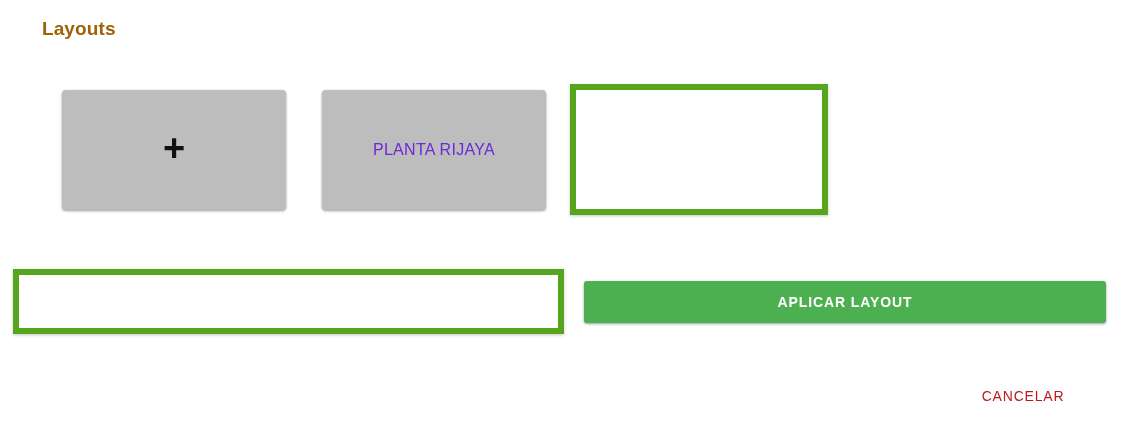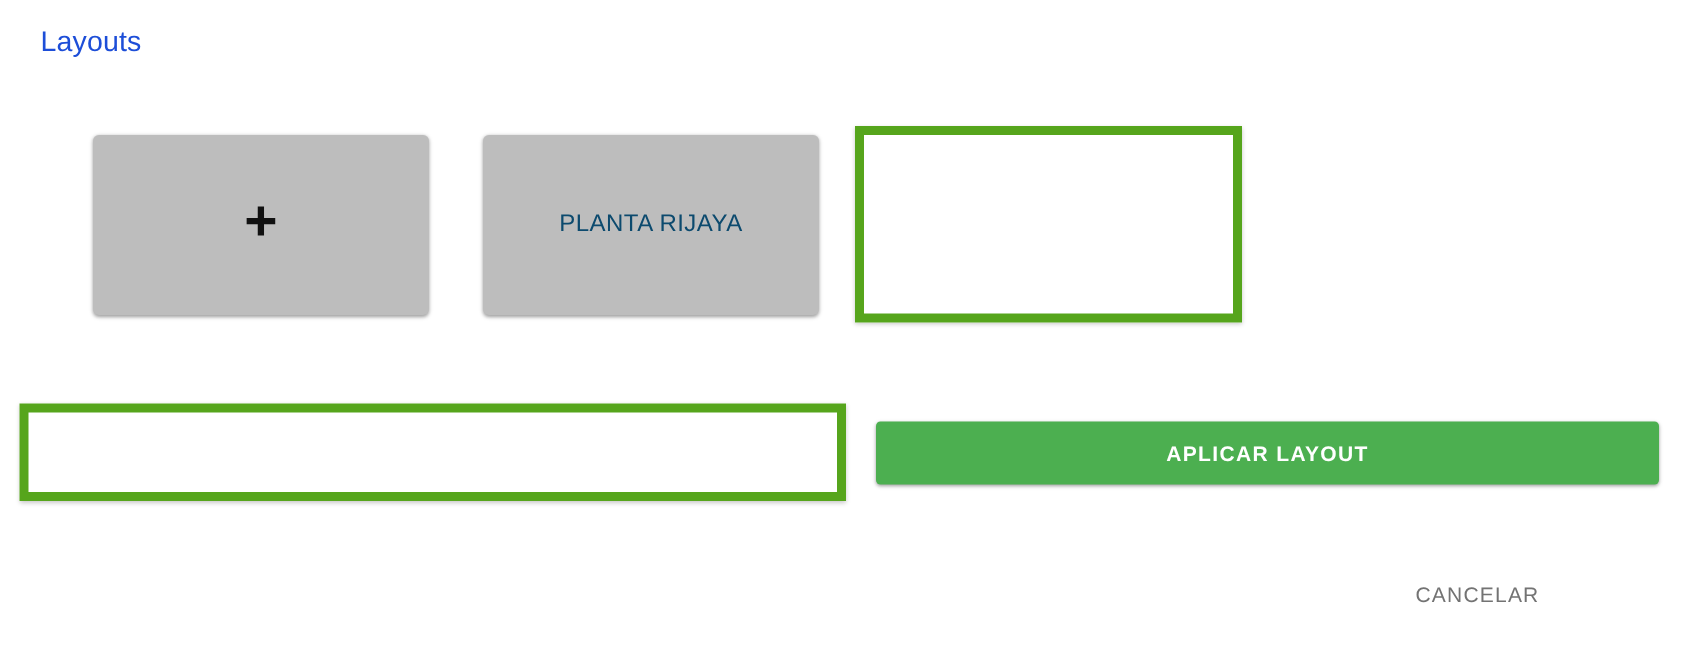--- a/index.html
+++ b/index.html
@@ -11,26 +11,26 @@
     width: 1122px;
     height: 436px;
     position: relative;
     font-family: "Liberation Sans", sans-serif;
     overflow: hidden;
   }
 
   
   .page-title {
     position: absolute;
-    left: 27px;
+    left: 42px;
     top: 17px;
     font-size: 19px;
     line-height: 24px;
-    color: #1d4ed8;
-    font-weight: 400;
+    color: #a16207;
+    font-weight: 700;
     letter-spacing: 0.1px;
     white-space: nowrap;
   }
 
   
   .cards-row {
     position: absolute;
     left: 0;
     top: 0;
     width: 1122px;
@@ -67,21 +67,21 @@
     font-size: 38px;
     line-height: 38px;
     font-weight: 700;
     color: #111111;
     font-family: "Liberation Sans", sans-serif;
     transform: translateY(-2px);
   }
 
   .card-label {
     font-size: 16px;
-    color: #0c4a6e;
+    color: #6d28d9;
     letter-spacing: 0.3px;
     font-weight: 400;
     text-align: center;
   }
   .card-label-selected {
     font-size: 16px;
     color: #ffffff;
     font-weight: 700;
     letter-spacing: 0.4px;
     text-align: center;
@@ -138,28 +138,28 @@
   .btn-apply {
     left: 584px;
     top: 281px;
     width: 522px;
     background: #4caf50;
   }
 
   
   .cancel-link {
     position: absolute;
-    left: 938px;
+    left: 976px;
     top: 385px;
     width: 94px;
     height: 22px;
     display: flex;
     align-items: center;
     justify-content: center;
-    color: #737373;
+    color: #b91c1c;
     font-size: 14px;
     font-weight: 400;
     letter-spacing: 0.8px;
     cursor: pointer;
     background: transparent;
     border: none;
     font-family: "Liberation Sans", sans-serif;
   }
 </style>
 </head>

